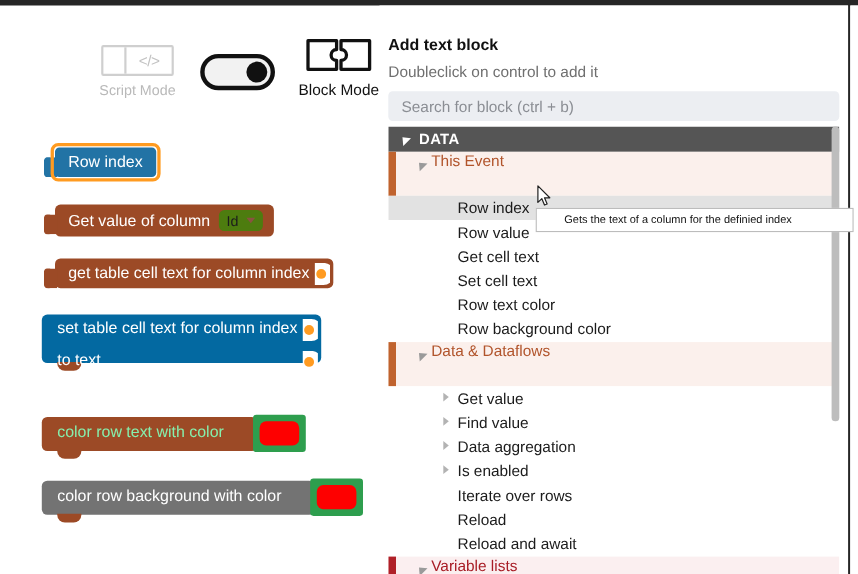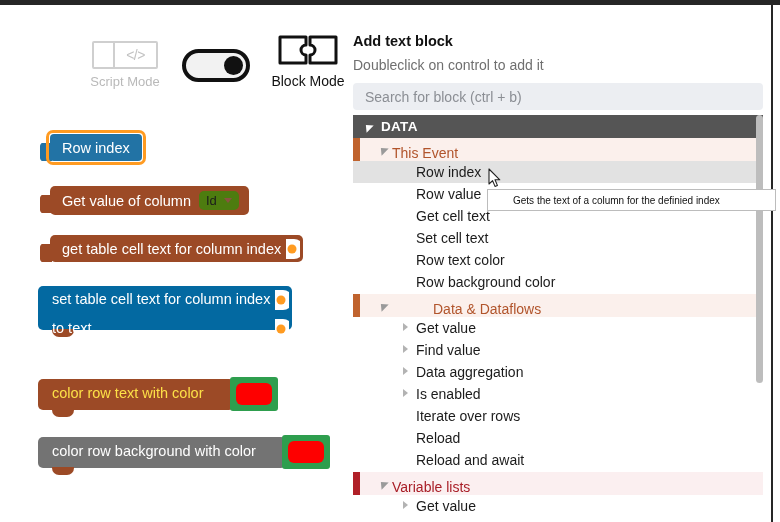--- a/index.html
+++ b/index.html
@@ -73,21 +73,21 @@
   .search { position:absolute; left:8px; top:78px; width:410px; height:27px;
             background:#eceef2; border:none; border-radius:4px; padding:0 12px;
             font-family:"Liberation Sans", sans-serif; font-size:14px; color:#3b3b3b; }
   .search::placeholder { color:#8b8e94; }
 
   .tree { position:absolute; left:8px; top:110px; width:410px; height:412px; overflow:hidden; }
 
   .grp-data { height:23px; background:#555555; color:#fff; font-size:13.5px; font-weight:bold;
               display:flex; align-items:center; padding-left:10px; letter-spacing:0.3px; }
 
-  .grp { height:23px; display:flex; align-items:flex-end; font-size:14px; position:relative; }
+  .grp { height:40px; display:flex; align-items:flex-start; font-size:14px; position:relative; }
   .grp .accent { position:absolute; left:0; top:0; width:7px; height:100%; }
   .grp .label { margin-left:39px; }
   .grp-event { background:#fbf0ec; color:#b1542b; }
   .grp-event .accent { background:#c0632e; }
   .grp-var   { background:#fbeff0; color:#a81d26; }
   .grp-var   .accent { background:#b02028; }
 
   .item { height:22px; display:flex; align-items:center; font-size:14px; color:#1b1b1b;
           padding-left:63px; position:relative; }
   .item.sel { background:#e2e2e2; }
@@ -184,21 +184,21 @@
         <circle cx="6" cy="10" r="4.5" fill="#ff9b21"></circle>
       </svg>
       <svg class="plug" style="right:3px; top:33px;" viewBox="0 0 14 20">
         <path d="M0 0 h8 a6 6 0 0 1 0 20 H0 z" fill="#ffffff"></path>
         <circle cx="6" cy="10" r="4.5" fill="#ff9b21"></circle>
       </svg>
     </div>
 
     <div style="position:absolute; left:38px; top:282px; width:196px; height:31px; background:#9c4a26; border-radius:5px;">
       <div class="bump" style="background:#9c4a26;"></div>
-      <div style="position:absolute; left:14px; top:6px; color:#fde047; font-size:14.5px; white-space:nowrap;">color row text with color</div>
+      <div style="position:absolute; left:14px; top:6px; color:#86efac; font-size:14.5px; white-space:nowrap;">color row text with color</div>
     </div>
     <div class="colorslot" style="left:230px; top:280px; width:48px; height:34px;">
       <div class="swatch"></div>
     </div>
 
     <div style="position:absolute; left:38px; top:340px; width:248px; height:31px; background:#737373; border-radius:5px;">
       <div class="bump" style="background:#9c4a26;"></div>
       <div style="position:absolute; left:14px; top:6px; color:#fff; font-size:14.5px; white-space:nowrap;">color row background with color</div>
     </div>
     <div class="colorslot" style="left:282px; top:338px; width:48px; height:34px;">
@@ -236,21 +236,21 @@
       <div class="item">
         <span>Set cell text</span>
       </div>
       <div class="item">
         <span>Row text color</span>
       </div>
       <div class="item">
         <span>Row background color</span>
       </div>
 
-      <div class="grp grp-event" style="margin-top:1px;padding-left:41px;">
+      <div class="grp grp-event" style="margin-top:1px;">
         <span class="accent"></span>
         <span class="tri-open"></span>
         <span class="label">Data &amp; Dataflows</span>
       </div>
       <div class="item">
         <span class="exp"></span>
         <span>Get value</span>
       </div>
       <div class="item">
         <span class="exp"></span>

